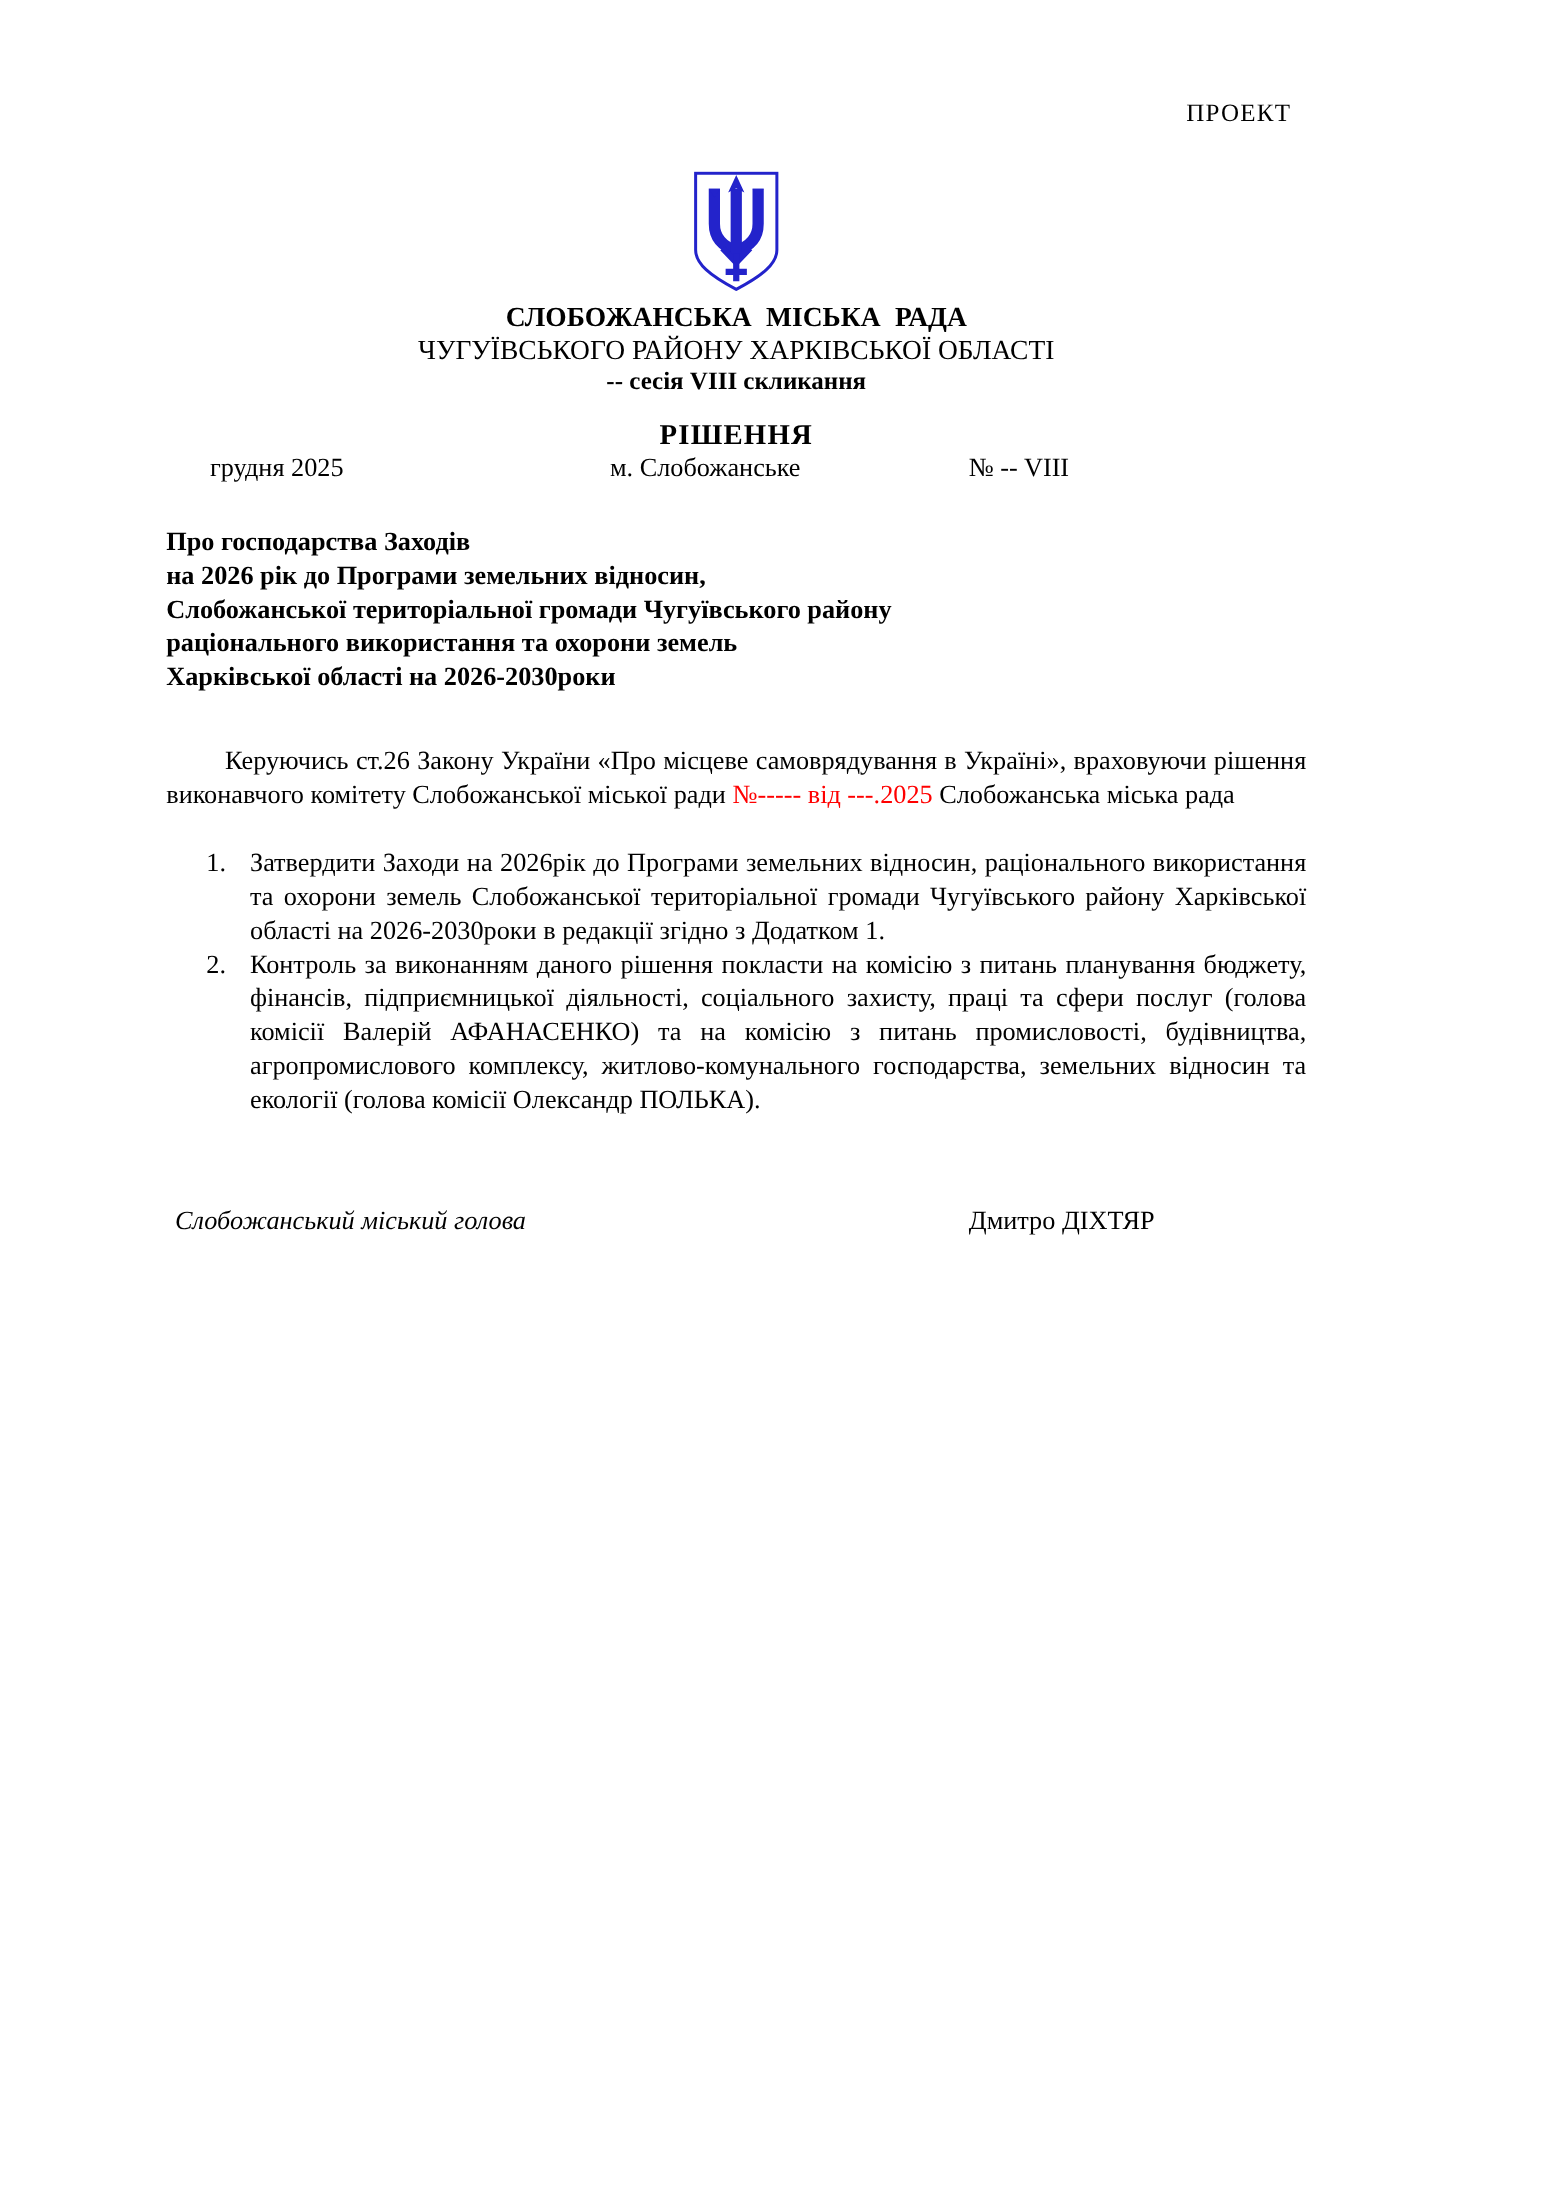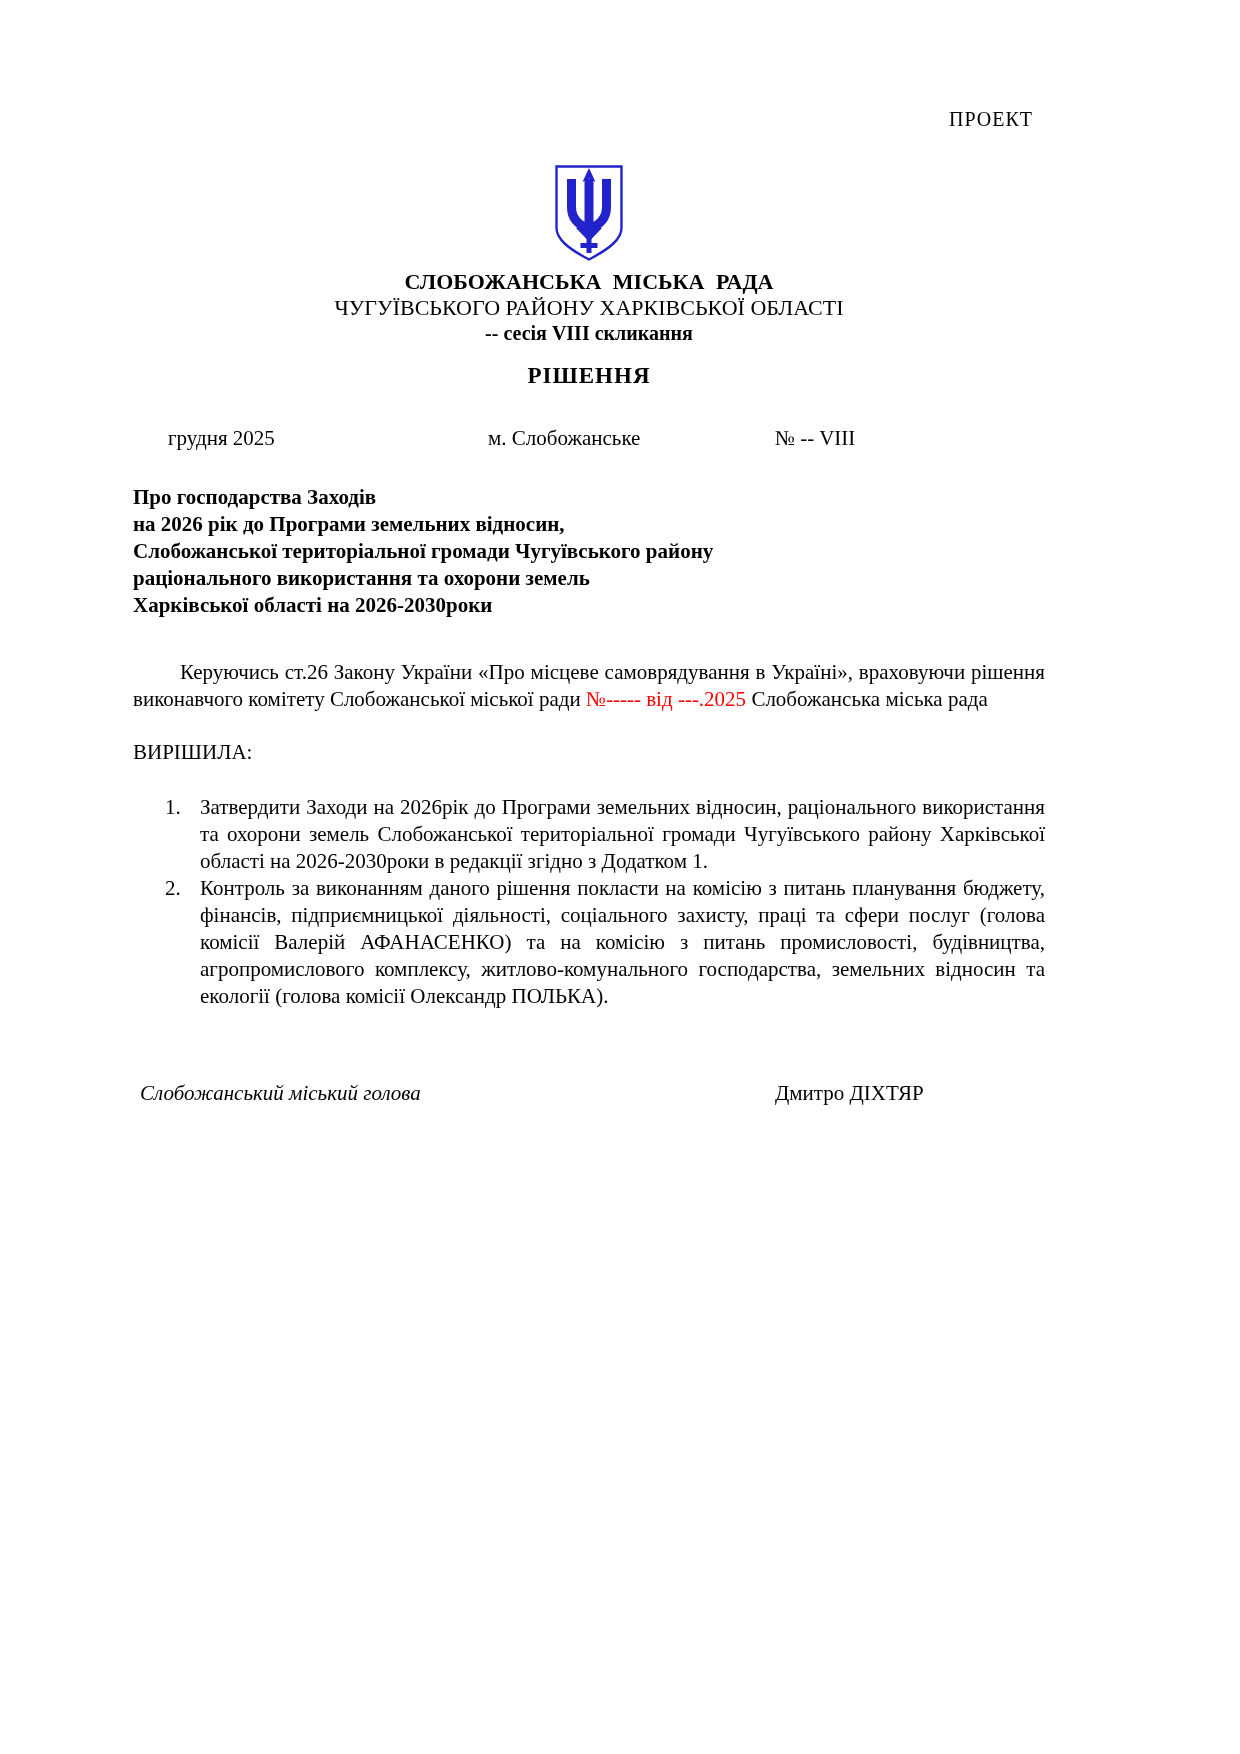--- a/index.html
+++ b/index.html
@@ -11,33 +11,33 @@
     position:relative;
     width:1240px;height:1754px;
     margin:0 auto;
     background:#ffffff;
     font-family:"Liberation Serif","DejaVu Serif",serif;
     color:#000;
     overflow:hidden;
   }
   .content{margin-left:133px;width:912px;}
   .draft-label{
-    padding-top:108px;
+    padding-top:80px;
     text-align:right;
     font-size:20px;
     letter-spacing:1px;
     padding-right:12px;
   }
   .emblem-wrap{margin-top:34px;text-align:center;line-height:0;}
   .emblem-wrap svg{color:var(--emblem-color);}
   .org-line1{margin-top:8px;text-align:center;font-weight:bold;font-size:22px;line-height:26px;word-spacing:6px;}
   .org-line2{text-align:center;font-weight:normal;font-size:22px;line-height:26px;}
   .session-line{text-align:center;font-weight:bold;font-size:20px;line-height:25px;}
   .doc-type{margin-top:16px;text-align:center;font-weight:bold;font-size:23px;letter-spacing:1px;line-height:27px;}
-  .meta-row{position:relative;margin-top:36px;height:27px;font-size:21px;line-height:27px;}
+  .meta-row{position:relative;height:27px;font-size:21px;line-height:27px;}
   .meta-date{position:absolute;left:35px;top:0;}
   .meta-place{position:absolute;left:355px;top:0;}
   .meta-number{position:absolute;left:642px;top:0;}
   .subject{margin-top:32px;font-weight:bold;font-size:21px;line-height:27px;}
   .preamble{margin-top:40px;font-size:21px;line-height:27px;text-align:justify;text-indent:47px;}
   .preamble .red{color:var(--accent-red);}
   .resolved-word{margin-top:26px;font-size:21px;line-height:27px;}
   .list{margin-top:28px;font-size:21px;line-height:27px;}
   .item{display:flex;padding-left:32px;}
   .item .num{width:35px;flex:0 0 35px;}
@@ -93,21 +93,20 @@
       <div>на 2026 рік до Програми земельних відносин,</div>
       <div>Слобожанської територіальної громади Чугуївського району</div>
       <div>раціонального використання та охорони земель</div>
       <div>Харківської області на 2026-2030роки</div>
     </div>
 
     <div class="preamble">
       <span>Керуючись ст.26 Закону України «Про місцеве самоврядування в Україні», враховуючи рішення виконавчого комітету Слобожанської міської ради </span><span class="red">№----- від ---.2025</span><span> Слобожанська міська рада</span>
     </div>
 
-    <div class="resolved-word">ВИРІШИЛА:</div>
 
     <div class="list">
       <div class="item">
         <span class="num">1.</span>
         <span class="text">Затвердити Заходи на 2026рік до Програми земельних відносин, раціонального використання та охорони земель Слобожанської територіальної громади Чугуївського району Харківської області на 2026-2030роки в редакції згідно з Додатком 1.</span>
       </div>
       <div class="item">
         <span class="num">2.</span>
         <span class="text">Контроль за виконанням даного рішення покласти  на  комісію з питань планування бюджету, фінансів, підприємницької діяльності, соціального захисту, праці та сфери послуг (голова комісії Валерій АФАНАСЕНКО) та на комісію з питань промисловості, будівництва, агропромислового комплексу,  житлово-комунального господарства, земельних відносин та екології (голова комісії Олександр ПОЛЬКА).</span>
       </div>

